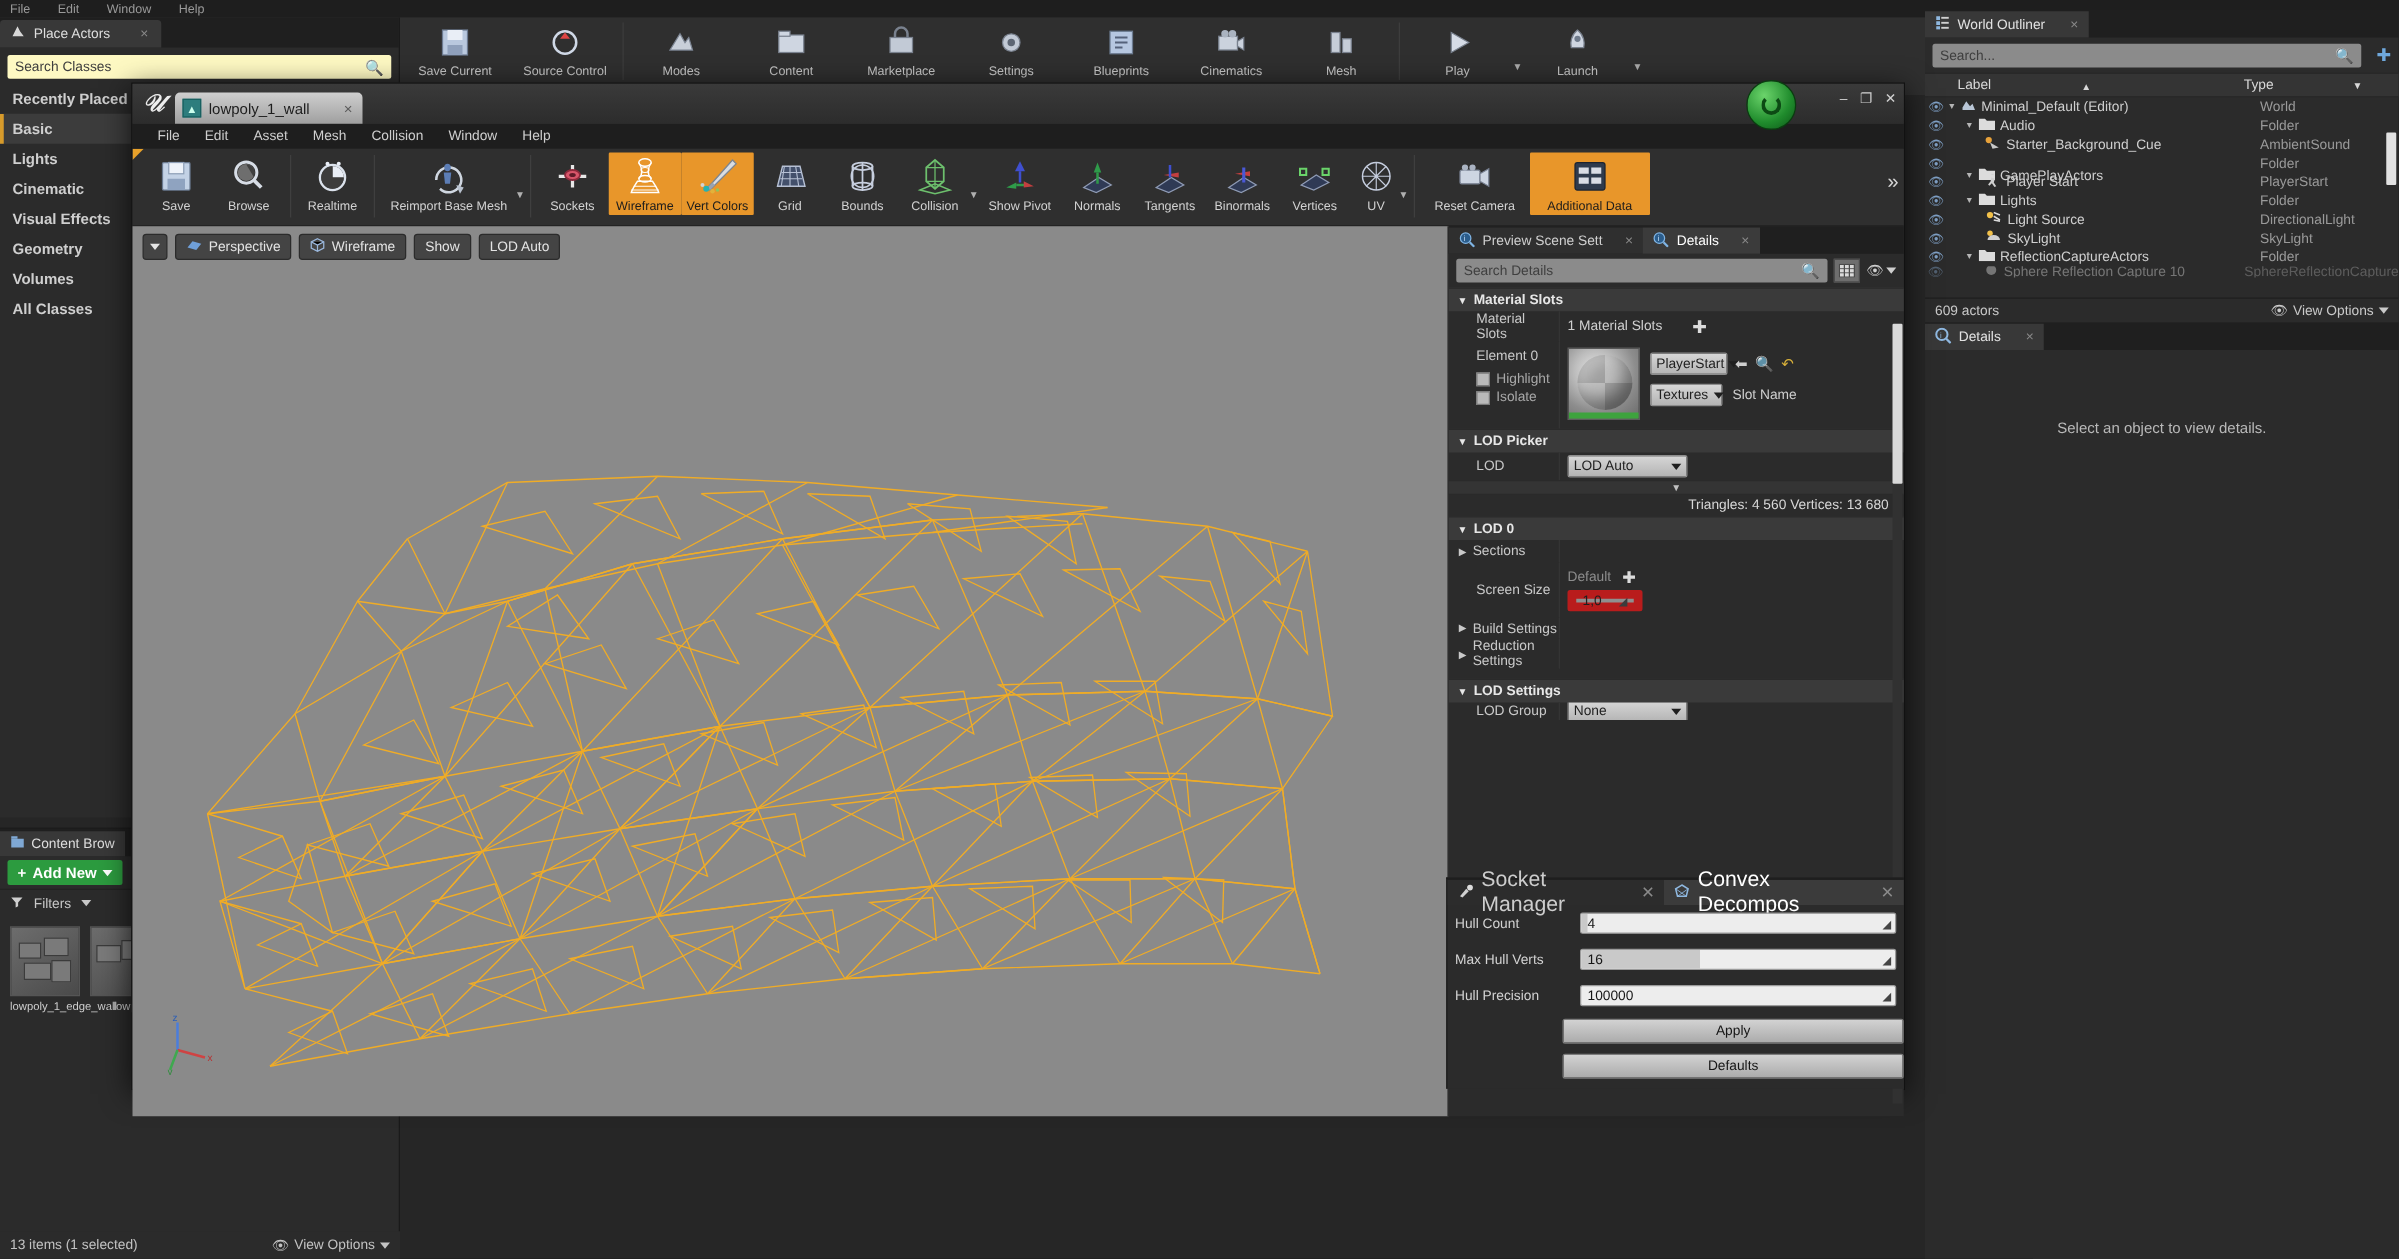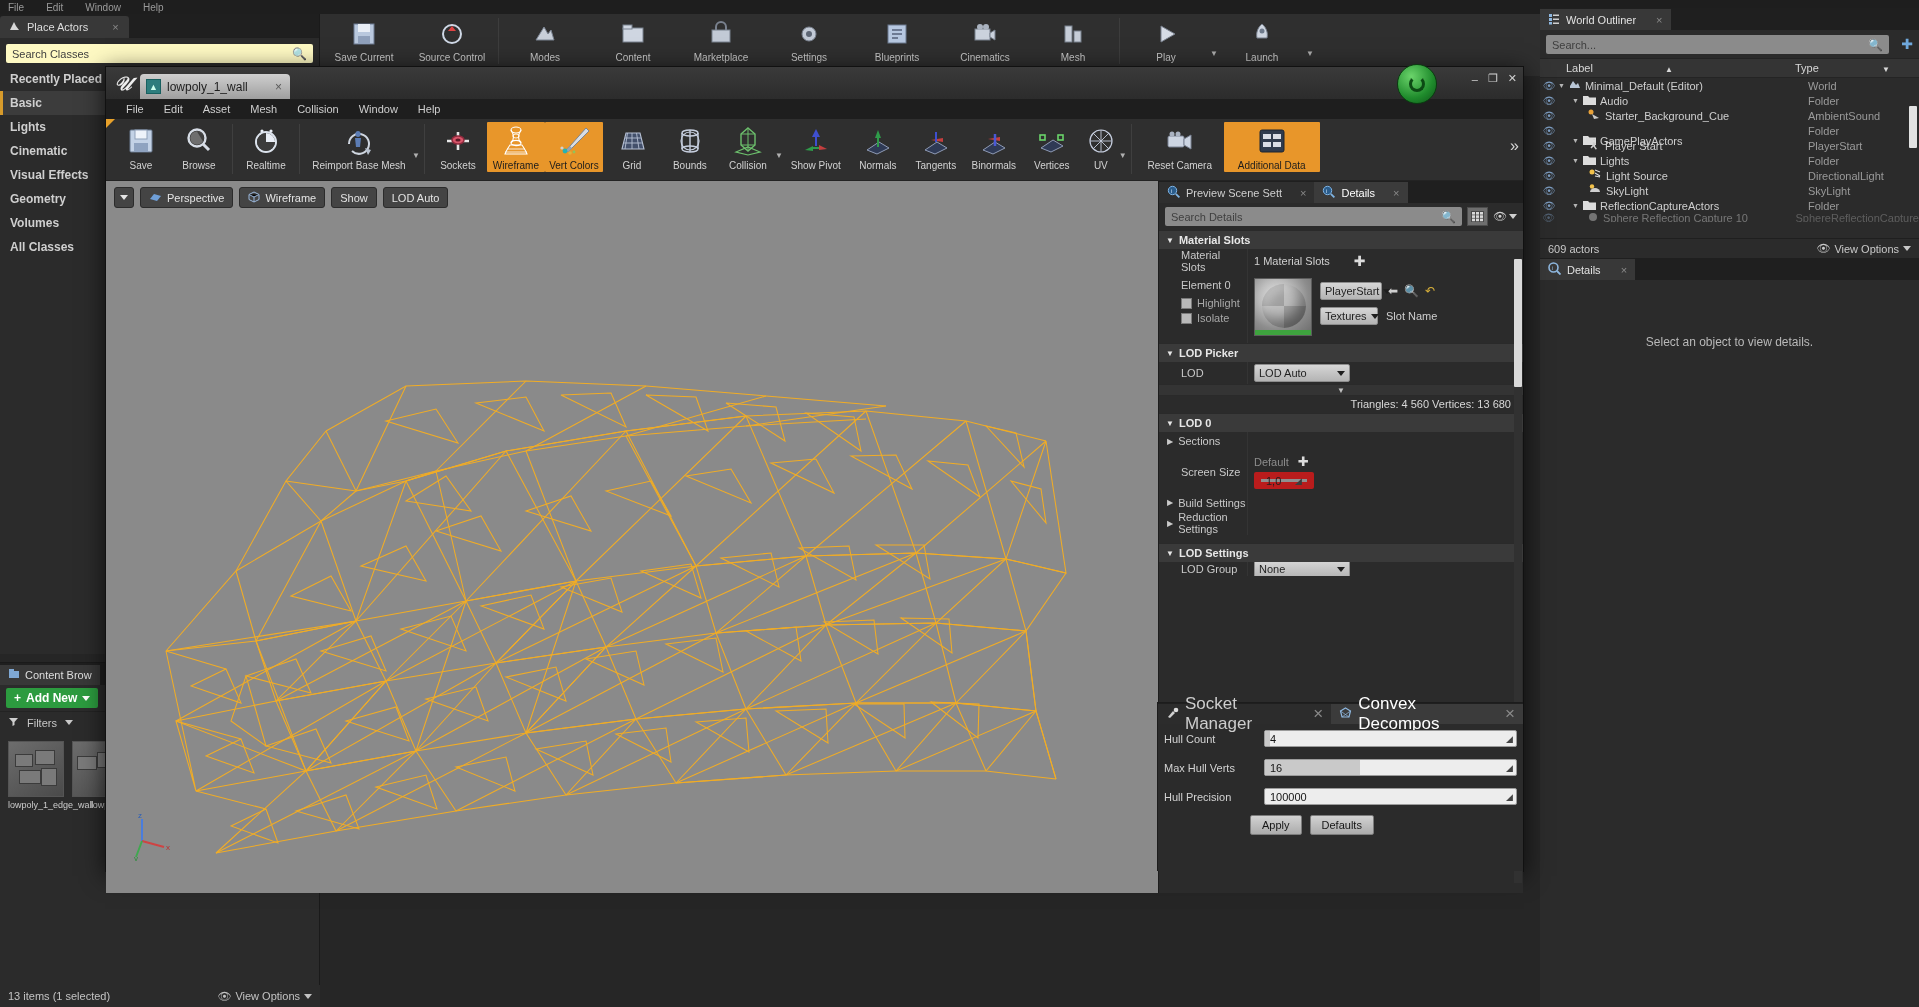--- a/index.html
+++ b/index.html
@@ -275,21 +275,21 @@
   .bp-row { display:flex; align-items:center; height:29px; padding:0 6px; gap:8px;}
   .bp-lbl { width:92px; font-size:11px; color:#d3d3d3;}
   .slider {
     flex:1; height:17px; background:#ededed; border:1px solid #9b9b9b; border-radius:2px;
     position:relative; display:flex; align-items:center; padding:0 5px; font-size:11px; color:#151515;
     overflow:hidden;
   }
   .slider .fill { position:absolute; left:0; top:0; bottom:0; background:#c9c9c9;}
   .slider .txt { position:relative; z-index:2;}
   .slider .grip { position:absolute; right:3px; z-index:2; font-size:9px; color:#444;}
-  .bp-btnrow { display:flex; gap:8px; padding:4px 0 0 92px; }
+  .bp-btnrow { display:flex; gap:8px; padding:4px 0 0 92px;flex-direction:column; }
   .gbtn {
     background:linear-gradient(#d2d2d2,#ababab); border:1px solid #7c7c7c; border-radius:2px;
     font-size:11px; color:#161616; padding:3px 11px;
   }
   .caret-d { width:0;height:0;border-left:4px solid transparent;border-right:4px solid transparent;border-top:5px solid currentColor; display:inline-block;}
 </style>
 </head>
 <body>
 
 <div id="root">

